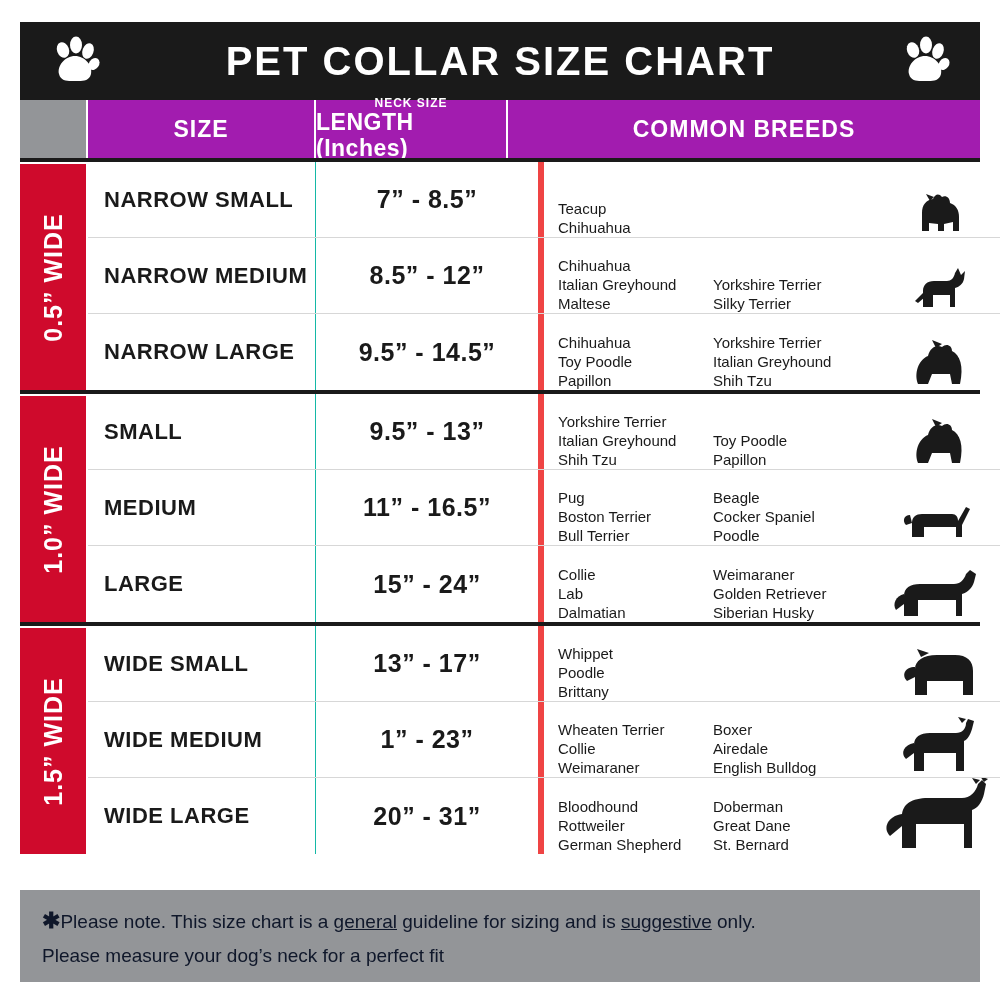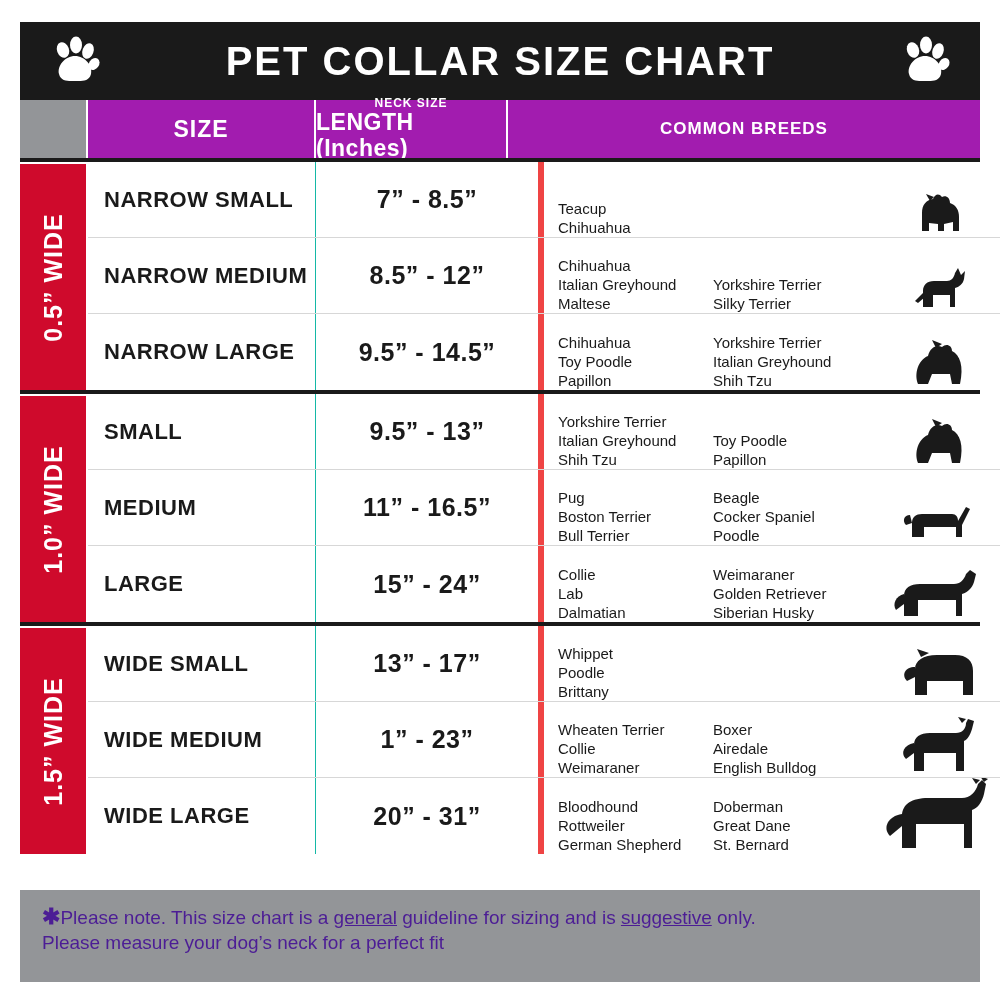--- a/index.html
+++ b/index.html
@@ -70,21 +70,21 @@
     border-right: 2px solid #ffffff;
   }
   .colhead .c-size { width: 228px; font-size: 23px; letter-spacing: 1px; }
   .colhead .c-length { width: 192px; }
   .colhead .c-length .small {
     font-size: 12px; letter-spacing: 1px; line-height: 12px;
   }
   .colhead .c-length .big {
     font-size: 23px; letter-spacing: 0.5px; line-height: 26px;
   }
-  .colhead .c-breeds { flex: 1; font-size: 17px; letter-spacing: 1px; border-right: 0; }
+  .colhead .c-breeds { flex: 1; font-size: 23px; letter-spacing: 1px; border-right: 0; }
 
   .group {
     display: flex;
     border-top: 4px solid #1a1a1a;
   }
   .group:first-of-type { border-top: 0; }
 
   .group-label {
     width: 68px;
     flex: 0 0 68px;
@@ -163,23 +163,23 @@
     height: 100%;
     padding-bottom: 4px;
   }
   .silo svg { display: block; }
 
   
   .footer {
     background: #939598;
     flex: 0 0 92px;
     padding: 14px 22px 0 22px;
-    color: #4c1d95;
+    color: #0f172a;
     font-size: 19px;
-    line-height: 25px;
+    line-height: 34px;
   }
   .footer .star { font-size: 22px; font-weight: bold; }
   .footer u { text-decoration: underline; }
 </style>
 </head>
 <body>
 
 <div class="chart">
   <div class="frame">
 

